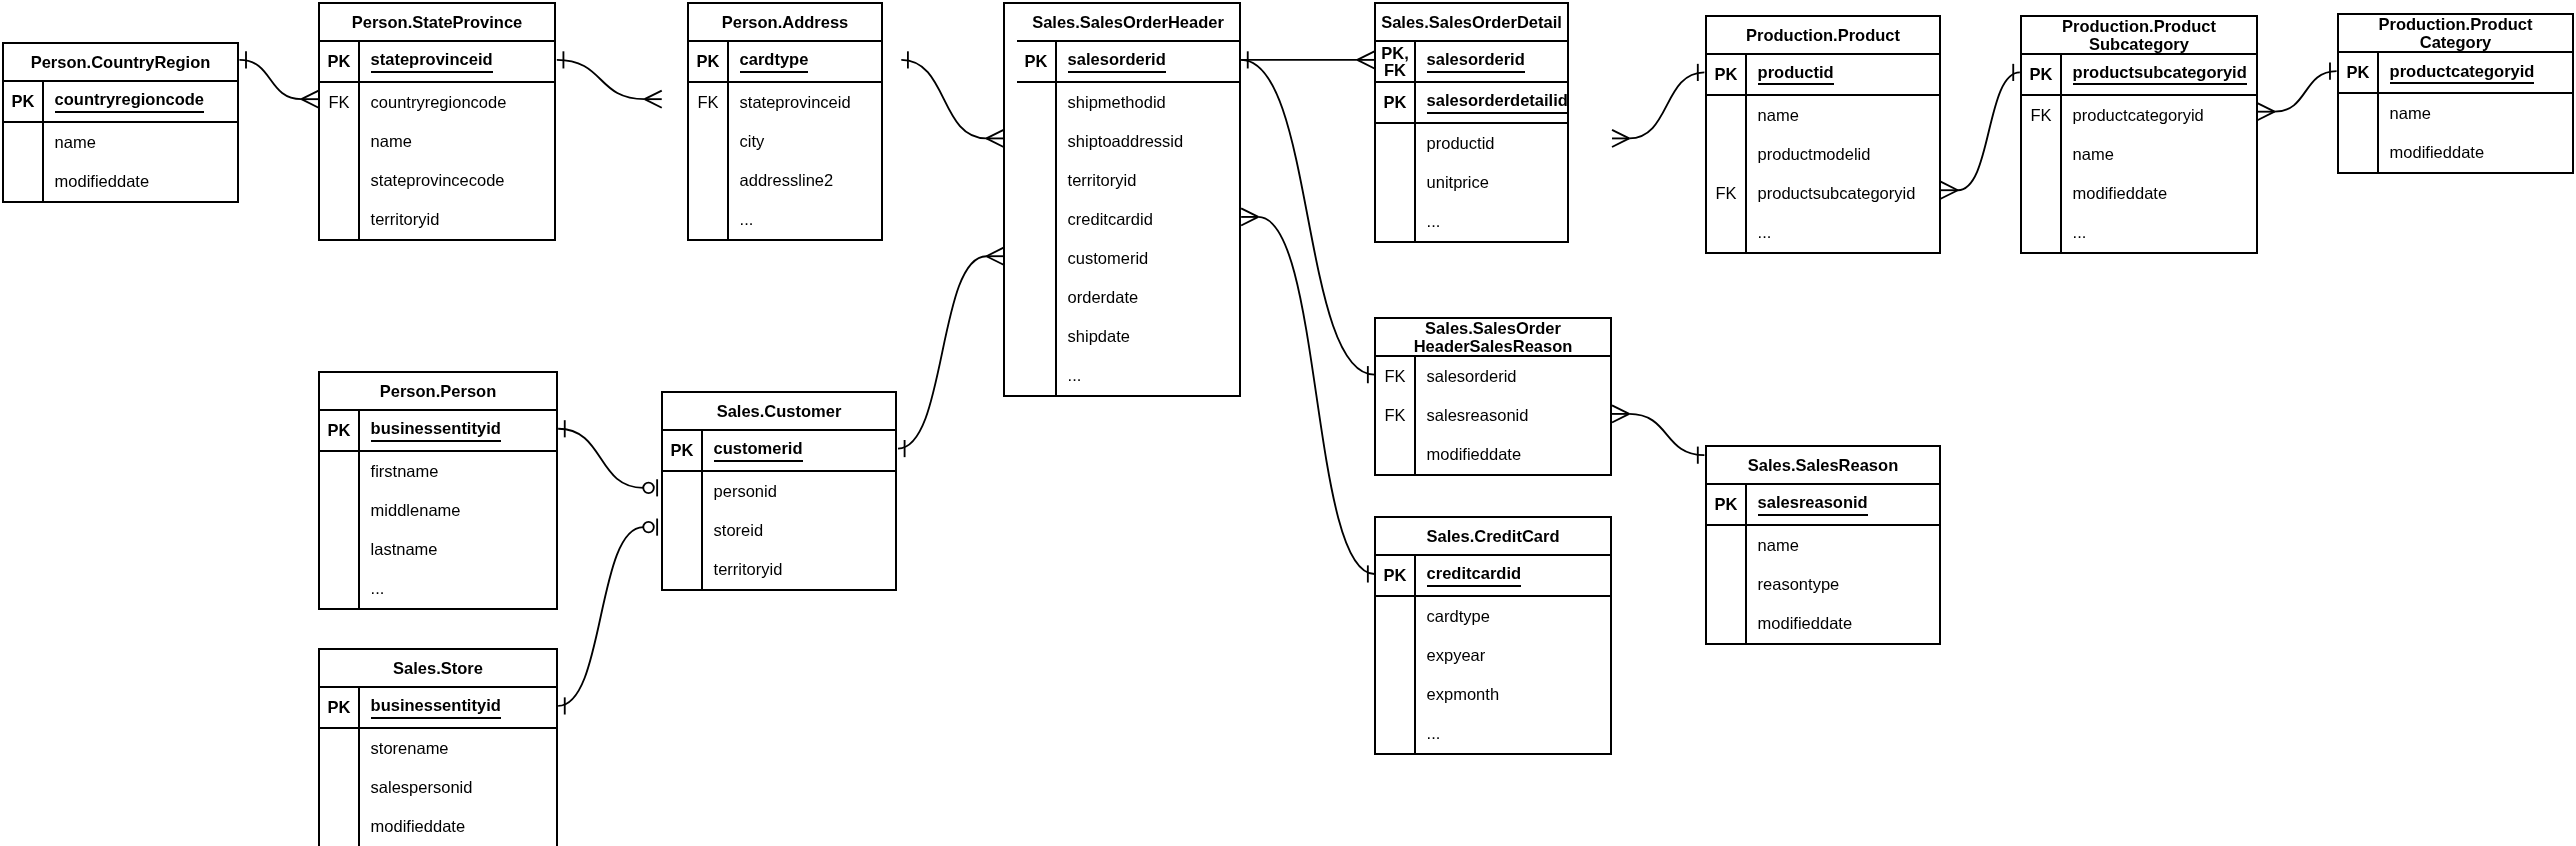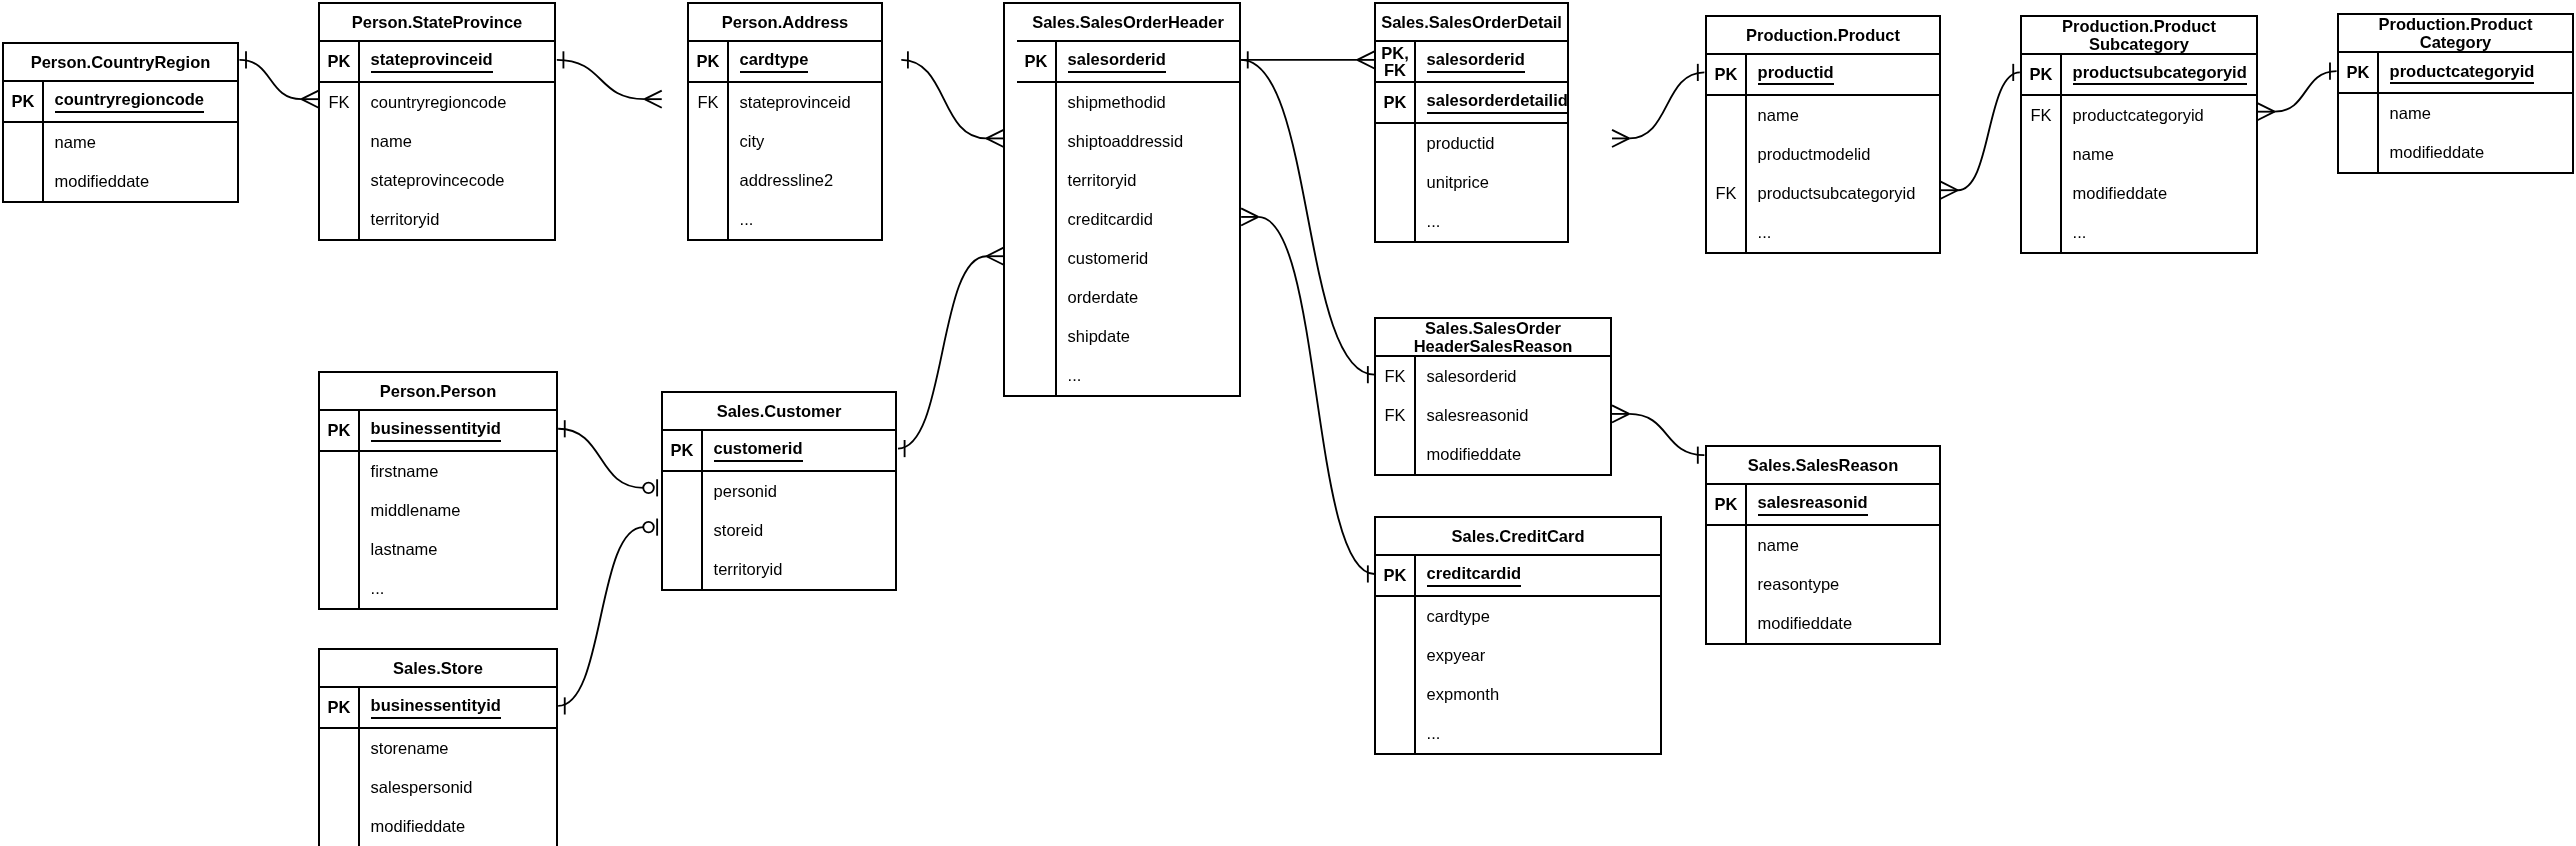--- a/index.html
+++ b/index.html
@@ -504,21 +504,21 @@
         <div class="erow">
           <div class="key-cell"></div>
           <div class="field-cell">reasontype</div>
         </div>
         <div class="erow">
           <div class="key-cell"></div>
           <div class="field-cell">modifieddate</div>
         </div>
       </div>
     </div>
-    <div class="entity" style="left: 1374px; top: 516px; width: 288px;">
+    <div class="entity" style="left: 1374px; top: 516px; width: 238px;">
       <div class="entity-header">
         <div>Sales.CreditCard</div>
       </div>
       <div class="section">
         <div class="erow">
           <div class="key-cell key-pk">PK</div>
           <div class="field-cell"><span class="u-pk">creditcardid</span></div>
         </div>
       </div>
       <div class="section">

